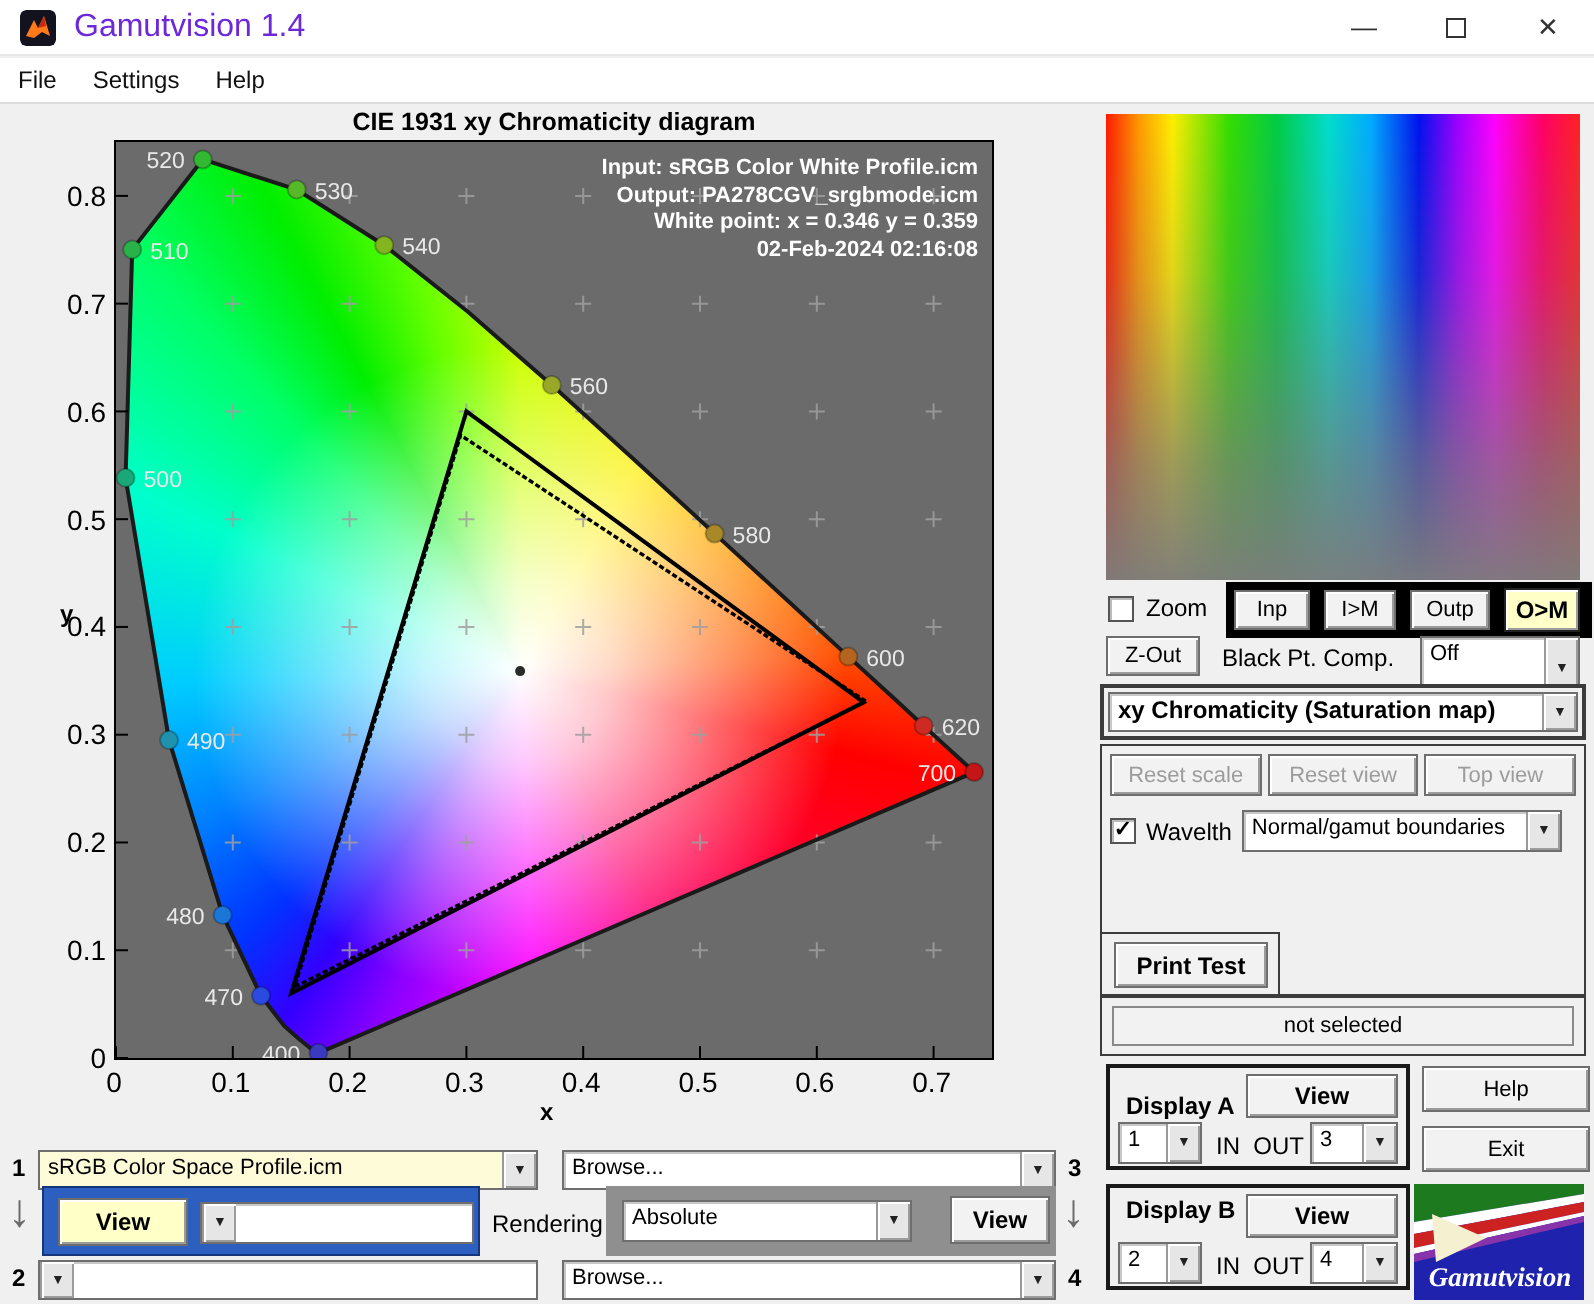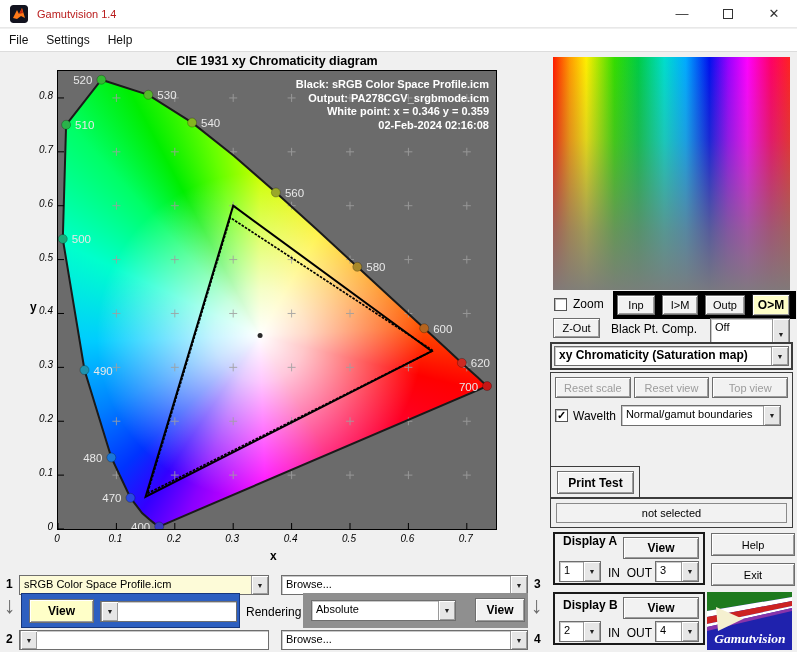--- a/index.html
+++ b/index.html
@@ -2,21 +2,21 @@
 <html><head>
 <meta charset="utf-8">
 <style>
   * { margin:0; padding:0; box-sizing:border-box; }
   html,body { width:797px; height:652px; background:#f0f0f0; font-family:"Liberation Sans", sans-serif; }
   .window { position:relative; width:797px; height:652px; background:#f0f0f0; overflow:hidden; outline:1px solid #555; }
 
   
   .titlebar { position:absolute; left:0; top:0; width:100%; height:28px; background:#ffffff; display:flex; align-items:center; border-bottom:1px solid #e8e8e8;}
   .app-icon { width:18px; height:18px; margin-left:10px; border-radius:3px; overflow:hidden; flex:0 0 auto; }
-  .title-text { margin-left:9px; font-size:11px; color:#b91c1c; }
+  .title-text { margin-left:9px; font-size:16px; color:#6d28d9; }
   .winbtns { margin-left:auto; display:flex; height:100%; }
   .winbtn { width:46px; height:100%; display:flex; align-items:center; justify-content:center; font-size:13px; color:#333; }
   .maxglyph { width:10px; height:10px; border:1px solid #333; }
 
   
   .menubar { position:absolute; left:0; top:29px; width:100%; height:23px; background:#ffffff; display:flex; align-items:center; border-bottom:1px solid #dcdcdc; }
   .menu-item { padding:2px 9px; font-size:12px; color:#111; }
 
   
   .app-body { position:absolute; left:0; top:52px; width:797px; height:600px; background:#f0f0f0; }
@@ -29,21 +29,21 @@
     background:
       radial-gradient(circle at 46.1% 57.8%, rgba(255,255,255,1) 0%, rgba(255,255,255,0.78) 13%, rgba(255,255,255,0) 46%),
       conic-gradient(from 0deg at 46.1% 57.8%,
         #ccff00 0deg, #ffee00 30deg, #ffb000 52deg, #ff5000 87deg, #ff0000 104deg,
         #ff0066 150deg, #ff00ff 178deg, #8800ff 202deg, #3300ff 214deg, #0033ff 226deg,
         #0080ff 245deg, #00ccff 268deg, #00ffcc 295deg, #00ff66 318deg, #00ee00 332deg,
         #66ff00 346deg, #ccff00 360deg);
   }
   .plot svg { position:absolute; left:0; top:0; }
   .annotation { position:absolute; right:7px; top:7px; text-align:right; font-size:11px; font-weight:bold; color:#ffffff; line-height:13.5px; }
-  .tick-label { position:absolute; font-size:10px; color:#000;font-style:italic; }
+  .tick-label { position:absolute; font-size:14px; color:#000; }
   .ylab { text-align:right; width:26px; }
   .xlab { text-align:center; width:30px; }
   .axis-name { position:absolute; font-size:12px; font-weight:bold; color:#000; }
 
   
   .btn { background:#f2f2f2; border:1px solid #6e6e6e; box-shadow:inset 1px 1px 0 #ffffff, inset -1px -1px 0 #9c9c9c;
          font-size:11px; color:#000; display:flex; align-items:center; justify-content:center; }
   .btn.bold { font-weight:bold; font-size:12px; }
   .btn.disabled { color:#9c9c9c; }
   .btn.yellow { background:#ffffc8; }
@@ -211,21 +211,21 @@
           <circle cx="299.29999999999995" cy="195.8084705882353" r="4.5" fill="#a8892a" stroke="rgba(0,0,0,0.25)"></circle>
           <text x="308.29999999999995" y="200.3084705882353" text-anchor="start" fill="#e8e8e8" font-size="11.5" font-family="Liberation Sans, sans-serif">580</text>
           <circle cx="366.168" cy="257.28823529411767" r="4.5" fill="#b5641f" stroke="rgba(0,0,0,0.25)"></circle>
           <text x="375.168" y="261.78823529411767" text-anchor="start" fill="#e8e8e8" font-size="11.5" font-family="Liberation Sans, sans-serif">600</text>
           <circle cx="403.836" cy="291.8807058823529" r="4.5" fill="#cc2a22" stroke="rgba(0,0,0,0.25)"></circle>
           <text x="412.836" y="296.3807058823529" text-anchor="start" fill="#e8e8e8" font-size="11.5" font-family="Liberation Sans, sans-serif">620</text>
           <circle cx="429.0648" cy="315.0501176470588" r="4.5" fill="#c41616" stroke="rgba(0,0,0,0.25)"></circle>
           <text x="420.0648" y="319.5501176470588" text-anchor="end" fill="#e8e8e8" font-size="11.5" font-family="Liberation Sans, sans-serif">700</text>
         </svg>
       <div class="annotation" id="annotation">
-          <div>Black:  sRGB Color Space Profile.icm</div>
+          <div>Input:  sRGB Color White Profile.icm</div>
           <div>Output: PA278CGV_srgbmode.icm</div>
           <div>White point:  x = 0.346  y = 0.359</div>
           <div>02-Feb-2024 02:16:08</div>
         </div>
     </div>
     <div id="axis-layer">
         <div class="abs tick-label ylab" style="left: 27px; top: 469px;">0</div>
         <div class="abs tick-label ylab" style="left: 27px; top: 415.118px;">0.1</div>
         <div class="abs tick-label ylab" style="left: 27px; top: 361.235px;">0.2</div>
         <div class="abs tick-label ylab" style="left: 27px; top: 307.353px;">0.3</div>
@@ -289,21 +289,21 @@
       <div class="print-frame">
         <div class="btn bold" style="position:absolute; left:6px; top:4px; width:77px; height:23px;">Print Test</div>
       </div>
     </div>
 
     <div class="abs status-panel">
       <div class="status-bar">not selected</div>
     </div>
 
     <div class="abs display-panel" style="left:553px; top:480px;">
-      <div class="abs num-label" style="left:8px; top:0;">Display A</div>
+      <div class="abs num-label" style="left:8px; top:12px;">Display A</div>
       <div class="abs btn bold" style="left:68px; top:3px; width:76px; height:22px;">View</div>
       <div class="abs combo" style="left:4px; top:27px; width:42px; height:21px;">
         <div class="field">1</div>
         <div class="arrow">▼</div>
       </div>
       <div class="abs small-label" style="left:53px; top:32px; white-space:pre;">IN  OUT</div>
       <div class="abs combo" style="left:100px; top:27px; width:44px; height:21px;">
         <div class="field">3</div>
         <div class="arrow">▼</div>
       </div>

